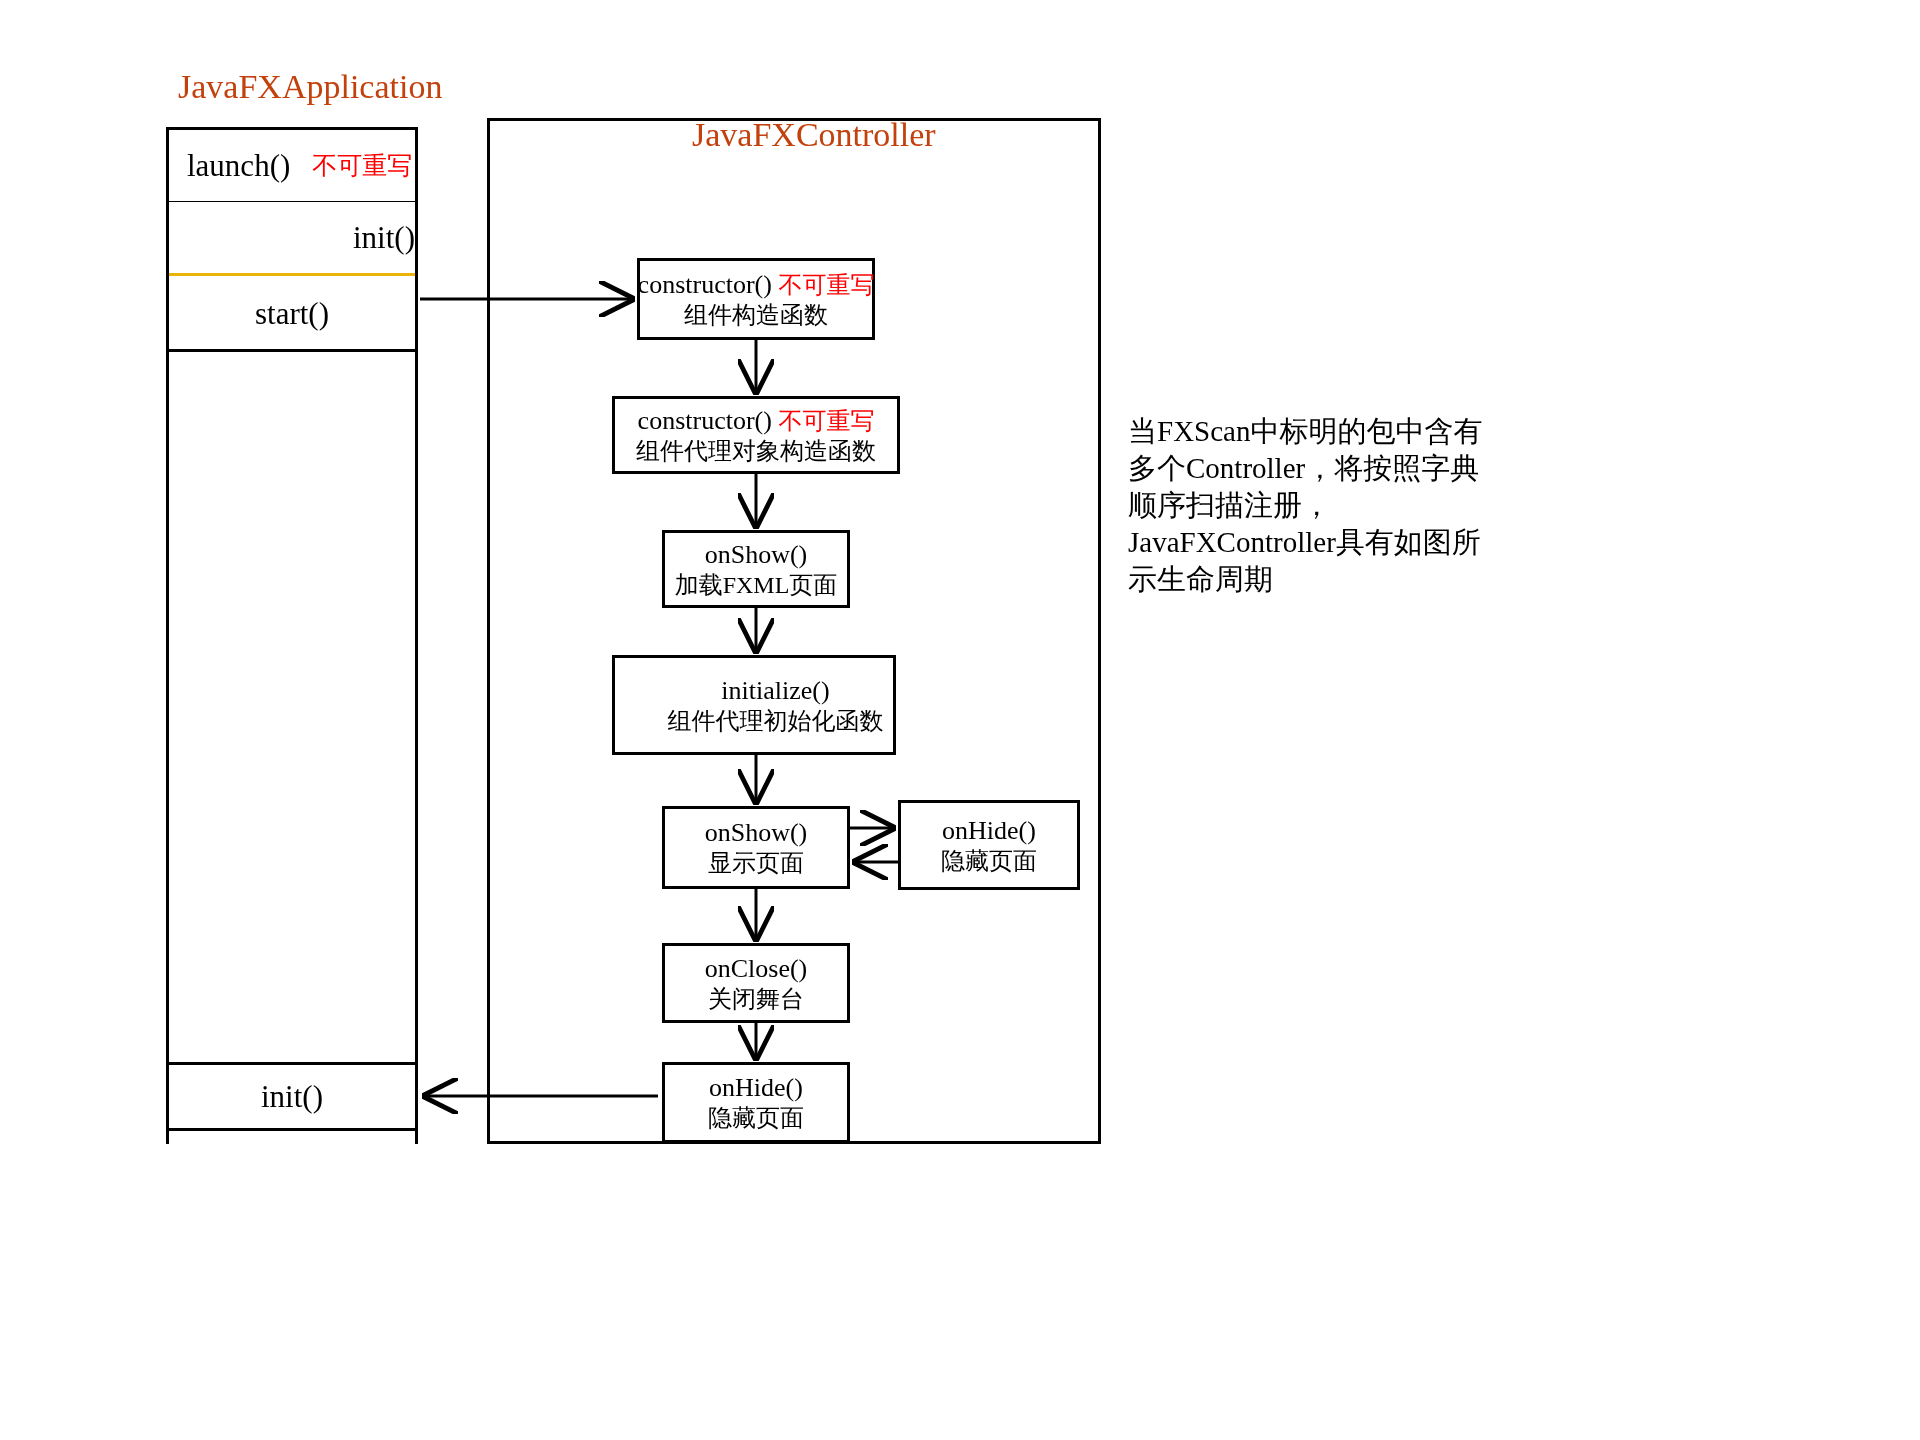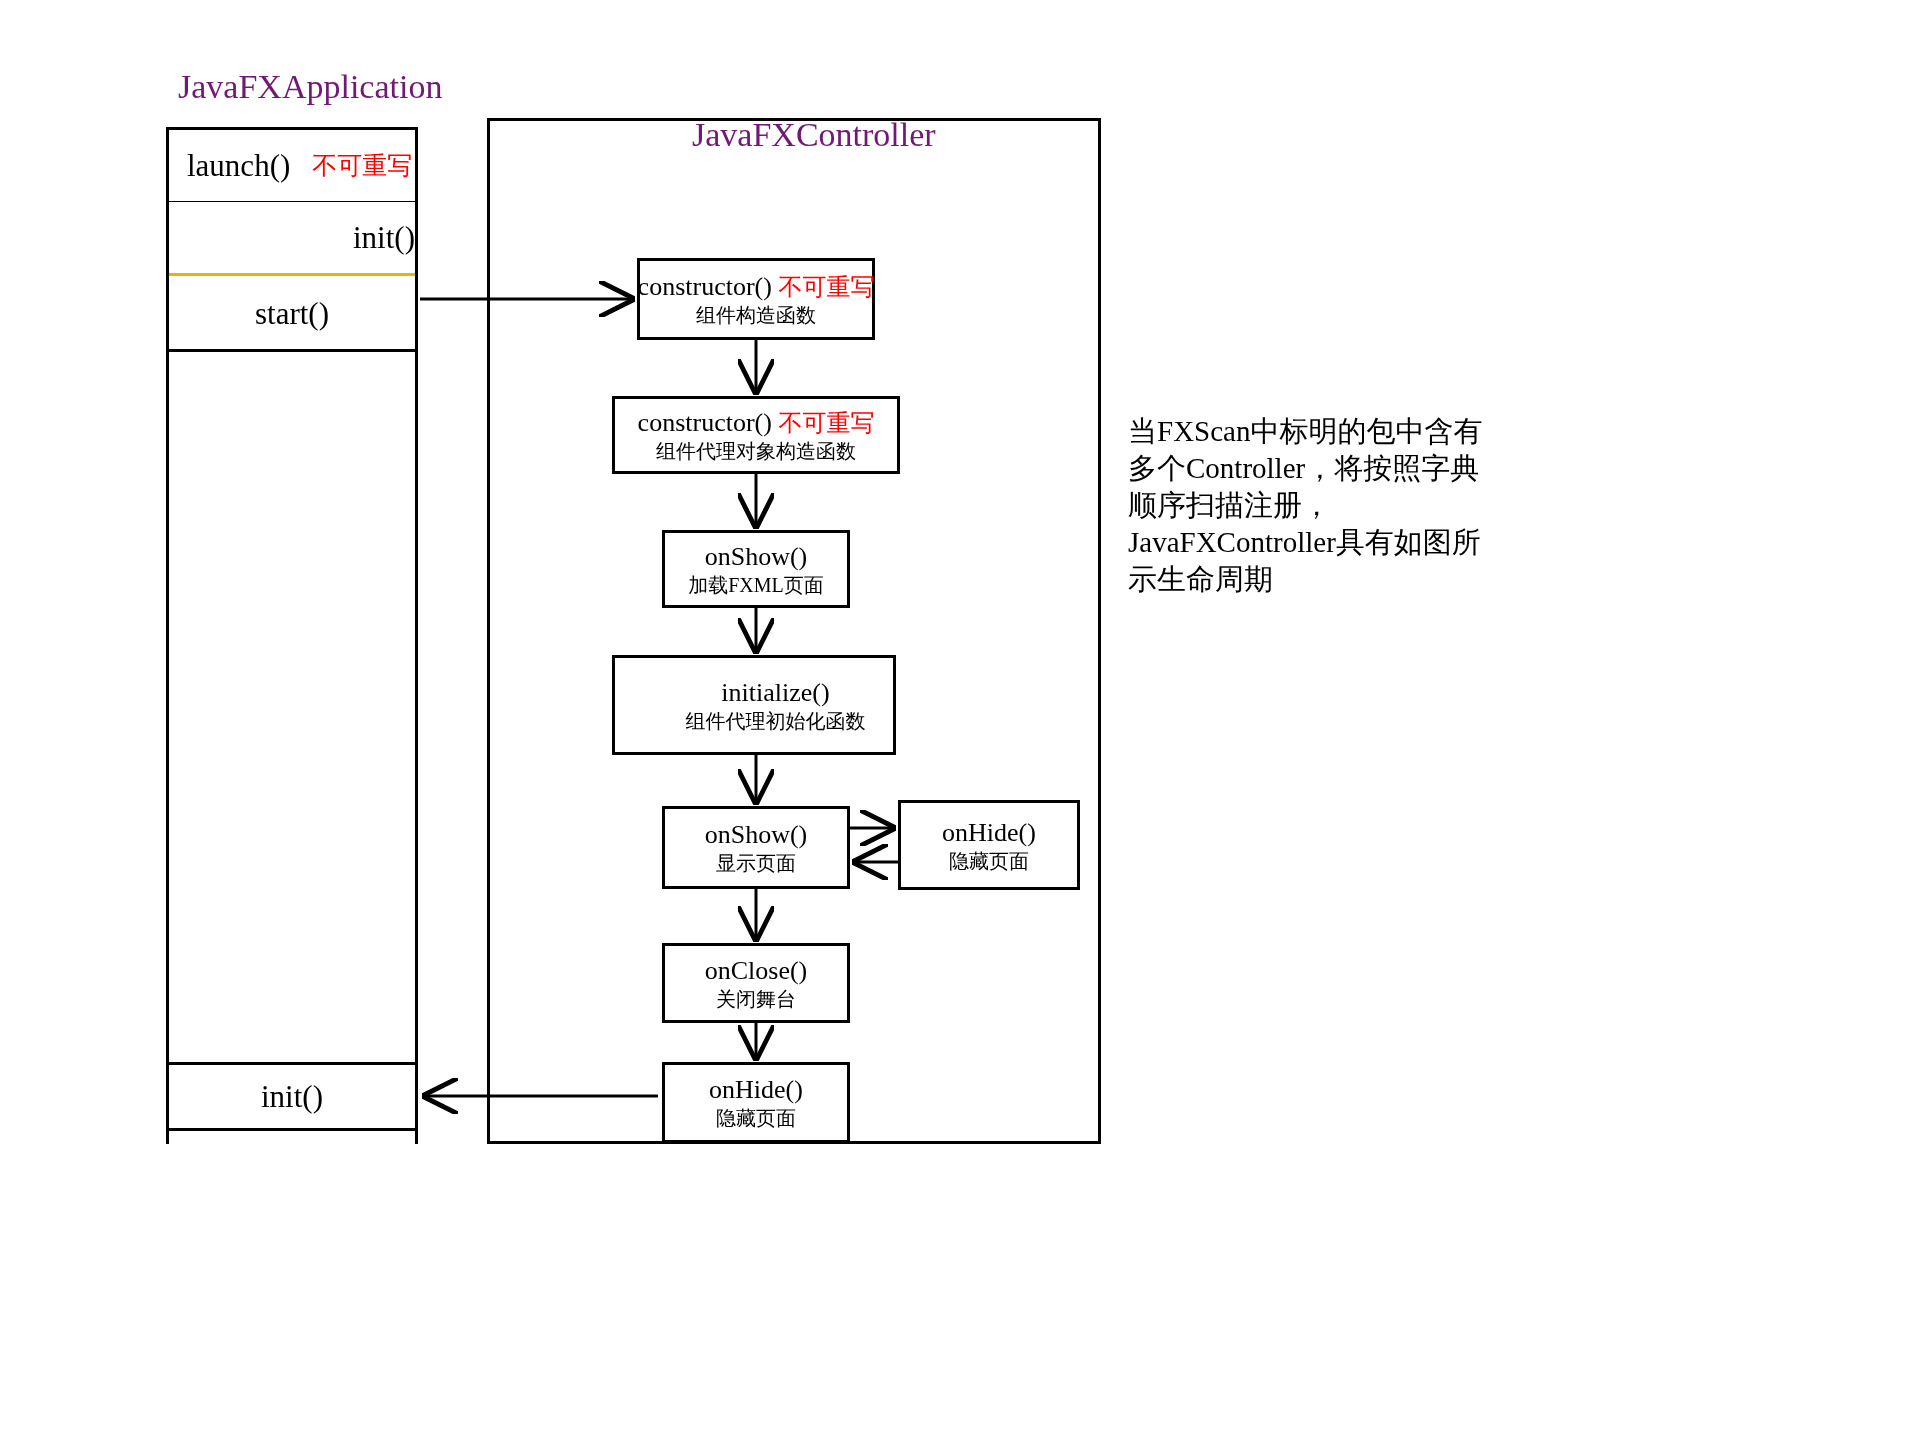--- a/index.html
+++ b/index.html
@@ -18,21 +18,21 @@
     background: #ffffff;
     overflow: hidden;
   }
 
   
   .col-title {
     position: absolute;
     font-size: 34px;
     line-height: 1;
     white-space: nowrap;
-    color: #701a75;
+    color: #c2410c;
   }
   #title-app   { left: 178px; top: 70px; }
   #title-ctrl  { left: 692px; top: 70px; margin-top: 48px; }
 
   
   #app-column {
     position: absolute;
     left: 166px;
     top: 127px;
     width: 252px;
@@ -120,21 +120,21 @@
     align-items: center;
     justify-content: center;
     text-align: center;
   }
   .node .line1 {
     font-size: 26px;
     line-height: 1.12;
     white-space: nowrap;
   }
   .node .line2 {
-    font-size: 20px;
+    font-size: 24px;
     line-height: 1.12;
     white-space: nowrap;
     margin-top: 3px;
   }
   .node .red {
     color: #ff0000;
     font-family: "Liberation Sans", "DejaVu Sans", sans-serif;
     font-size: 24px;
   }
 

